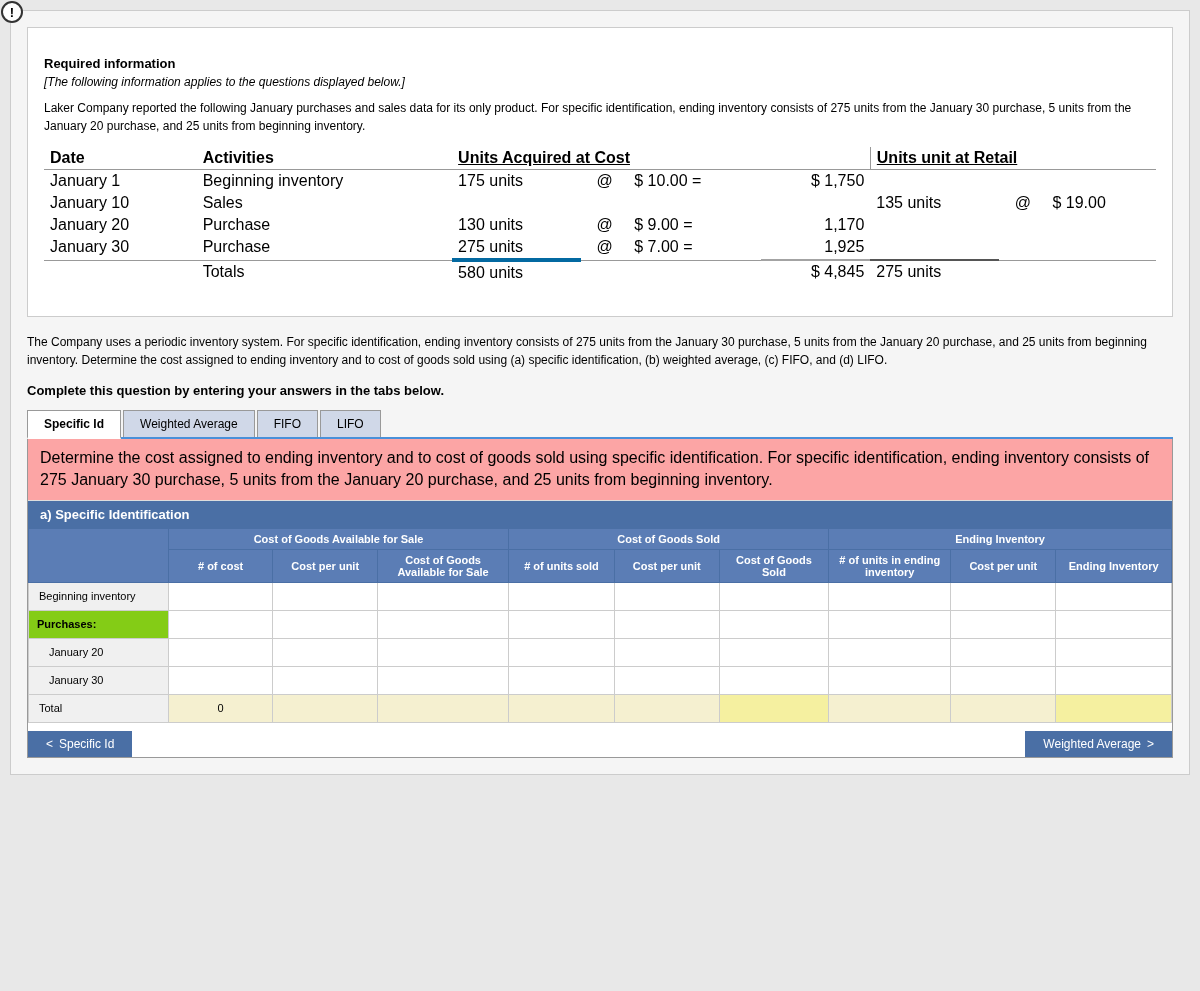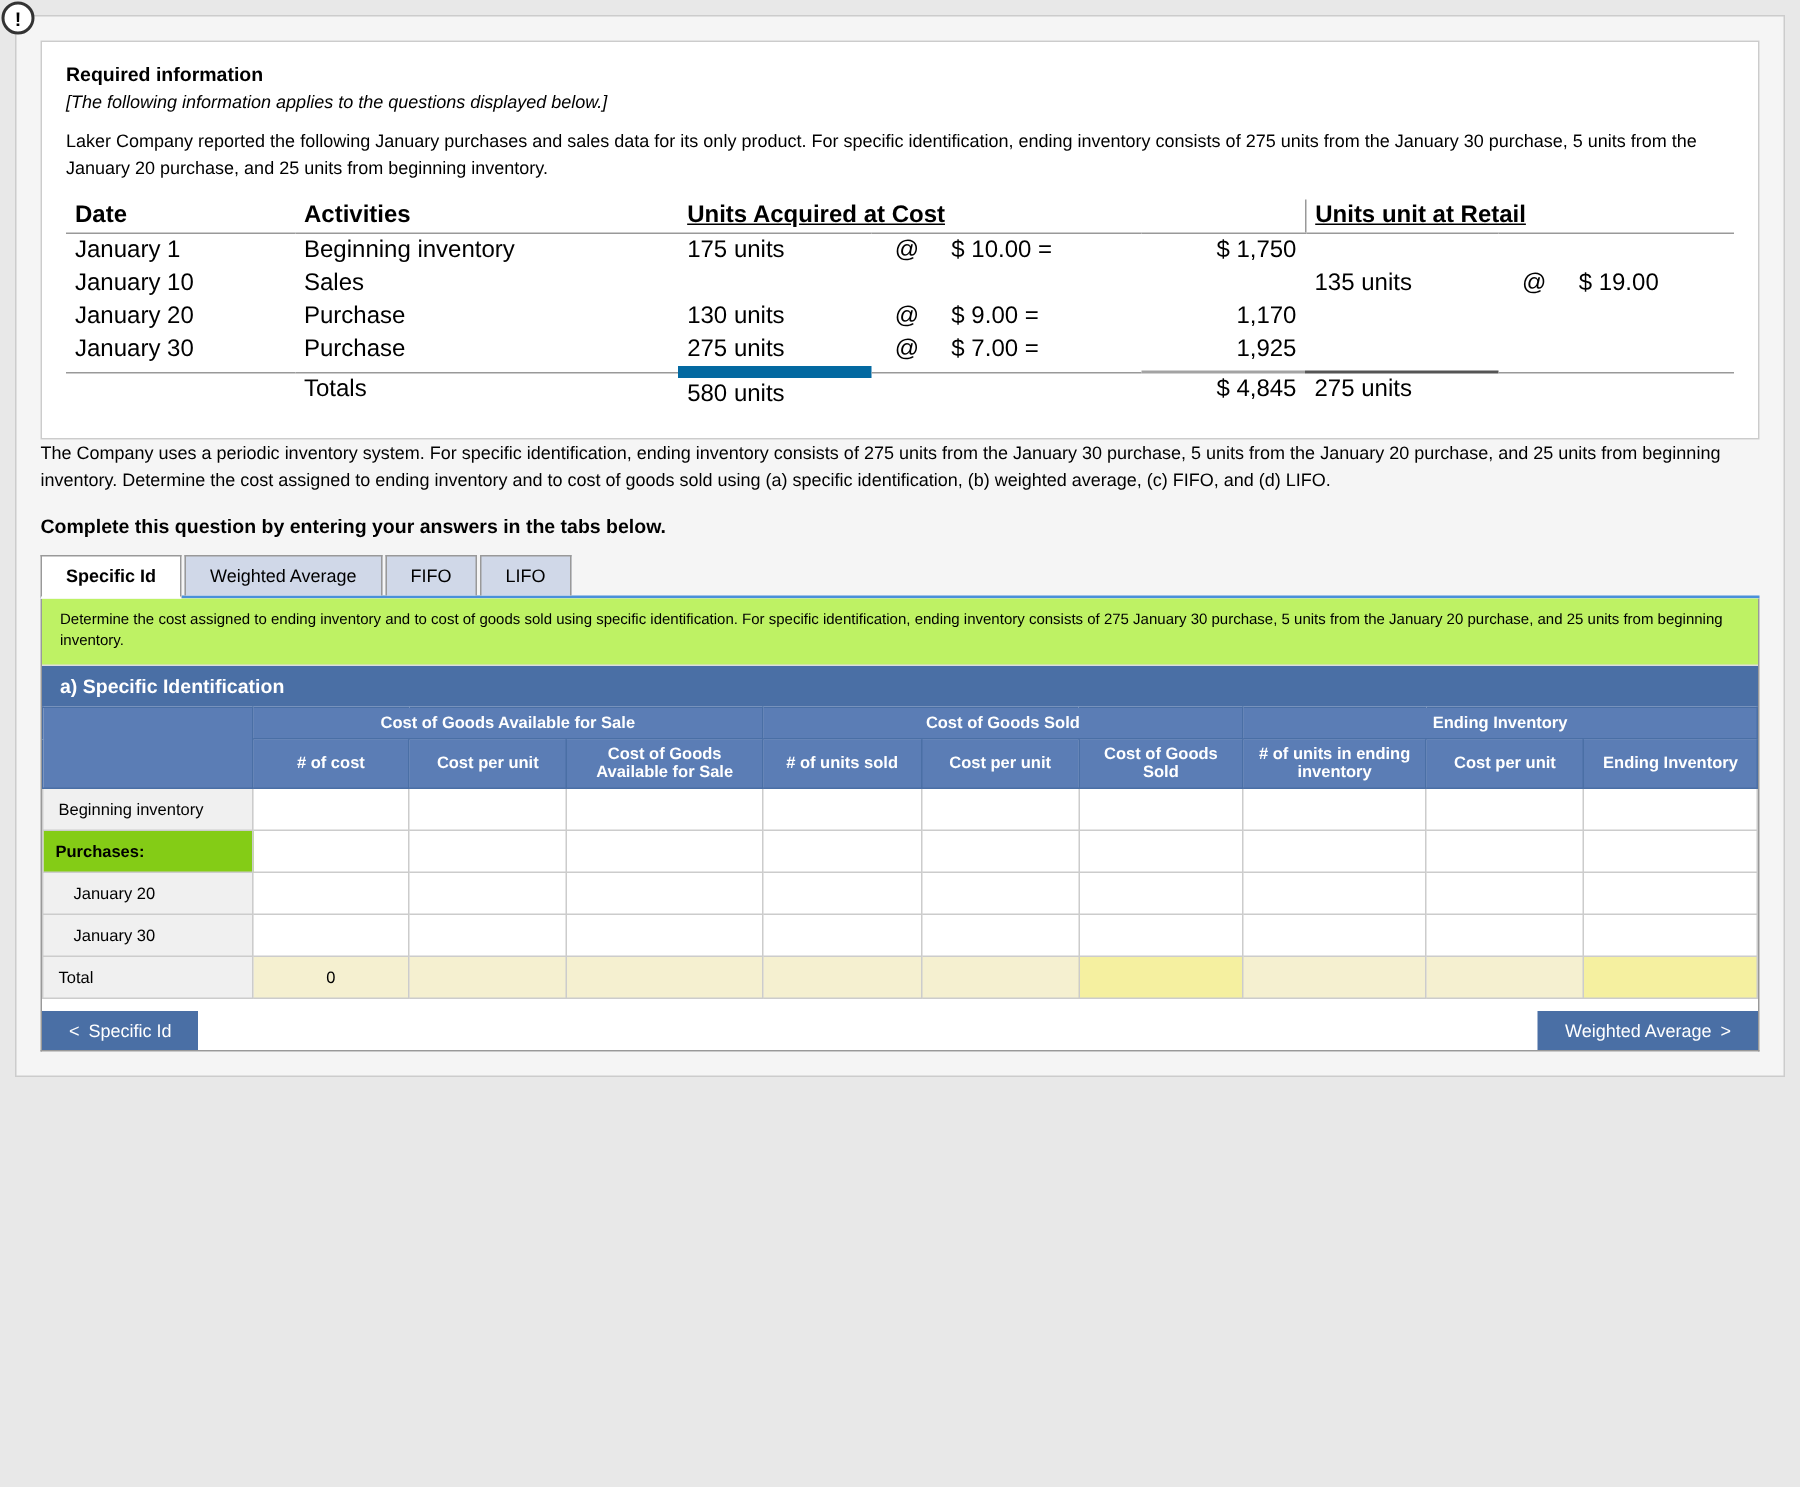--- a/index.html
+++ b/index.html
@@ -28,22 +28,22 @@
       height: 22px;
       display: flex;
       align-items: center;
       justify-content: center;
       font-weight: bold;
       font-size: 13px;
     }
     .required-info-box {
       background: white;
       border: 1px solid #ccc;
-      padding: 14px 16px;
-      margin-bottom: 0;
+      padding: 28px 16px;
+      margin-bottom: 16px;
     }
     .required-info-box h3 {
       font-size: 13px;
       font-weight: bold;
       margin-bottom: 4px;
     }
     .required-info-box .subtitle {
       font-style: italic;
       font-size: 12px;
       margin-bottom: 10px;
@@ -113,23 +113,23 @@
       position: relative;
     }
     .tab-content {
       background: white;
       border: 1px solid #999;
       border-top: none;
       padding: 0;
     }
 
     .tab-description {
-      font-size: 10px;
+      font-size: 16px;
       padding: 8px 12px;
-      background: #bef264;
+      background: #fca5a5;
       border-bottom: 1px solid #ddd;
       line-height: 1.4;
     }
 
     
     .section-header {
       background: #4a6fa5;
       color: white;
       font-weight: bold;
       font-size: 13px;
@@ -281,21 +281,21 @@
           <td class="center">@</td>
           <td>$ 7.00 =</td>
           <td class="right">1,925</td>
           <td></td>
           <td></td>
           <td></td>
         </tr>
         <tr class="total-row">
           <td></td>
           <td>Totals</td>
-          <td style="border-top:8px solid #0369a1;">580 units</td>
+          <td style="border-top:4px solid #0369a1;">580 units</td>
           <td></td>
           <td></td>
           <td class="right" style="border-top:2px solid #a3a3a3;">$ 4,845</td>
           <td style="border-top:2px solid #555;">275 units</td>
           <td></td>
           <td></td>
         </tr>
       </tbody>
     </table>
   </div>

